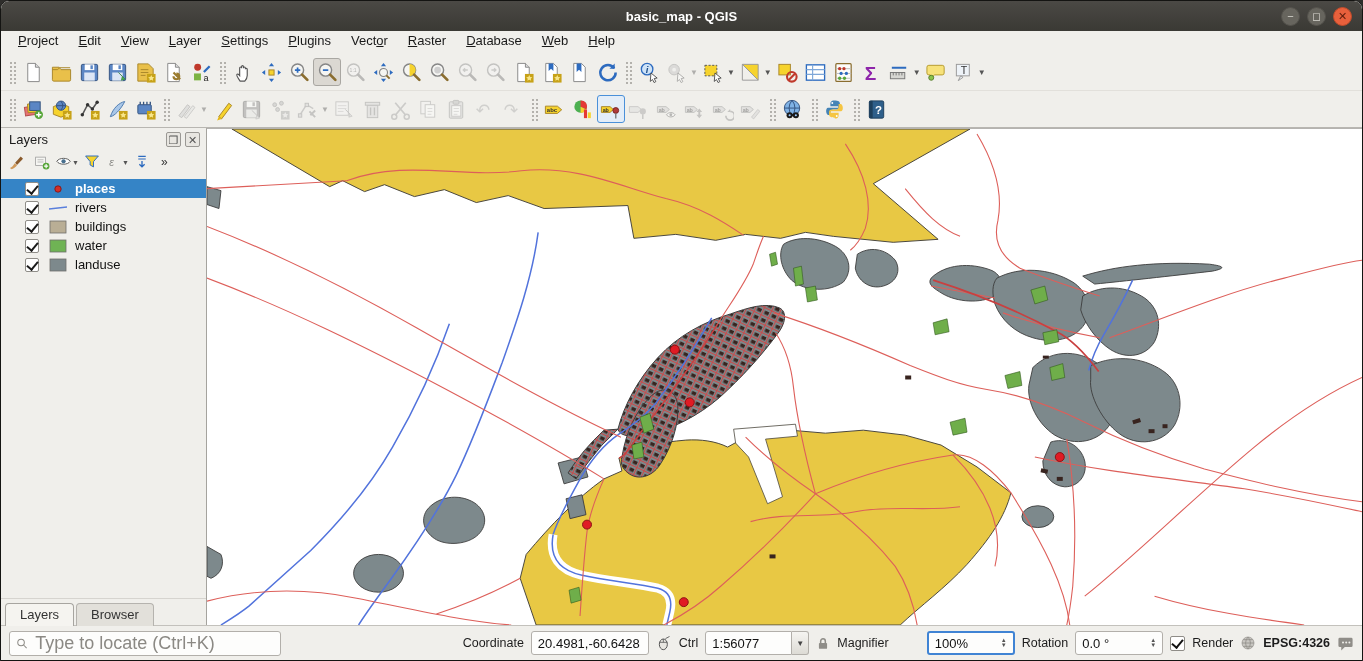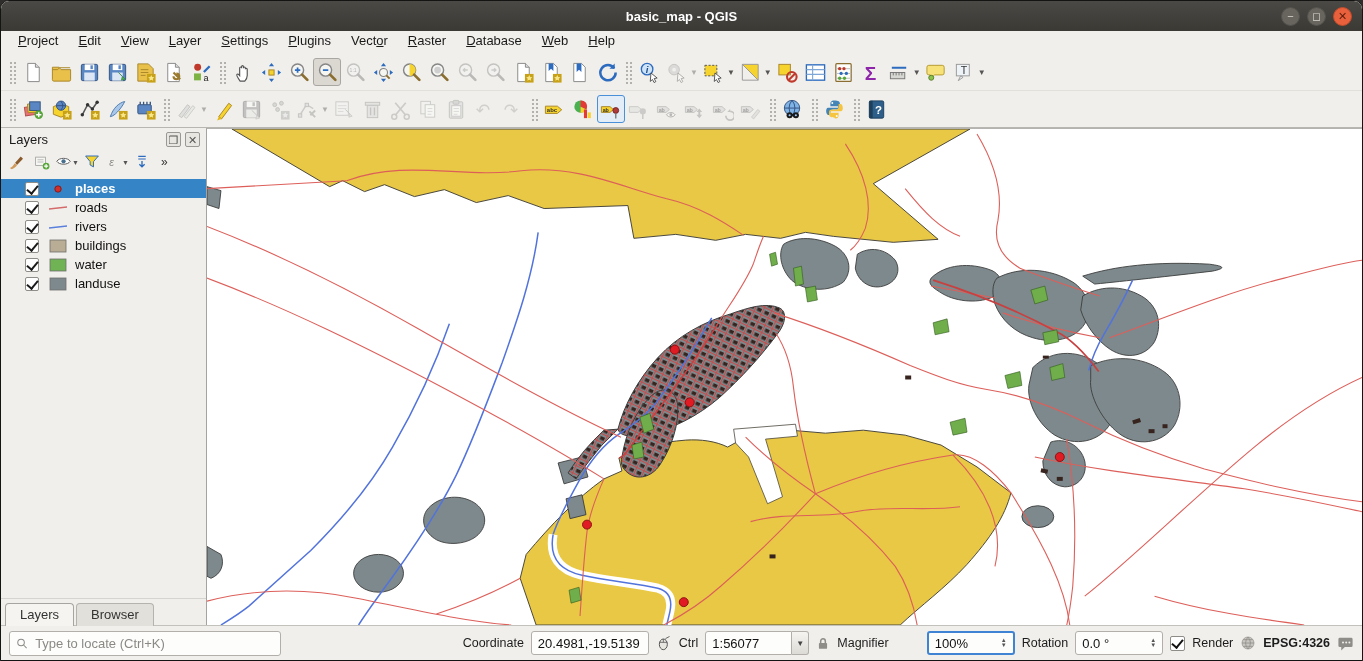--- a/index.html
+++ b/index.html
@@ -45,21 +45,21 @@
   .lcheck:after{content:"";position:absolute;left:3px;top:0px;width:5px;height:9px;border:solid #1a1a1a;border-width:0 2px 2px 0;transform:rotate(40deg);}
   .lsym{width:22px;margin:0 6px 0 8px;display:flex;align-items:center;justify-content:center;flex:0 0 auto;}
   .tabbar{height:27px;flex:0 0 auto;display:flex;align-items:flex-end;padding-left:4px;background:#f0efeb;border-top:1px solid #d6d4cf;}
   .tab{font-size:13px;padding:3px 14px 4px;border:1px solid #b5b3ae;border-bottom:none;border-radius:4px 4px 0 0;background:#e2e0da;color:#333;margin-right:2px;position:relative;top:1px;}
   .tab.active{background:#f5f4f0;font-weight:normal;border-color:#a7a5a0;}
   .mapwrap{flex:1;position:relative;border-left:1px solid #a5a39e;border-top:1px solid #b5b3b0;background:#fff;min-width:0;}
   .mapwrap svg{display:block;width:100%;height:100%;}
   
   .statusbar{height:35px;flex:0 0 auto;background:#f0efeb;border-top:1px solid #c3c1bc;display:flex;align-items:center;padding:0 8px;gap:7px;font-size:12.5px;color:#1c1c1c;}
   .locator{width:272px;height:25px;background:#fdfdfc;border:1px solid #b2afaa;border-radius:3px;display:flex;align-items:center;padding:0 6px;gap:5px;flex:0 0 auto;}
-  .locator input{border:none;outline:none;background:transparent;font-size:13px;color:#7f1d1d;width:100%;}
+  .locator input{border:none;outline:none;background:transparent;font-size:18px;color:#7f1d1d;width:100%;}
   .locator input::placeholder{color:#8b8984;}
   .sspacer{flex:1;}
   .sfield{height:24px;background:#fdfdfc;border:1px solid #b2afaa;border-radius:3px;display:flex;align-items:center;padding:0 6px;font-size:13px;color:#111;}
   .sfield.focus{border:2px solid #3f83d4;margin-left:31px;}
   .spin{display:flex;flex-direction:column;margin-left:4px;color:#555;font-size:6px;line-height:5px;}
   .combo-dd{width:17px;height:24px;border:1px solid #b2afaa;border-left:none;border-radius:0 3px 3px 0;background:linear-gradient(#f5f4f1,#dddbd5);display:flex;align-items:center;justify-content:center;font-size:8px;color:#444;}
   .slabel{white-space:nowrap;}
   .rcheck{width:15px;height:15px;background:#fff;border:1px solid #8f8d88;border-radius:2px;position:relative;}
   .rcheck:after{content:"";position:absolute;left:3px;top:0;width:5px;height:9px;border:solid #111;border-width:0 2px 2px 0;transform:rotate(40deg);}
   .sicon{display:flex;align-items:center;}
@@ -601,29 +601,20 @@
           </div>
         <div class="layer-list" id="layer-list">
             <div class="lrow selected">
               <span class="lcheck"></span>
               <span class="lsym">
                 <svg width="18" height="12" viewBox="0 0 18 12">
                   <circle cx="9" cy="6" r="3.2" fill="#d32f28" stroke="#7a1114" stroke-width=".8"></circle>
                 </svg>
               </span>
               <span class="lname">places</span>
-            </div>
-            <div class="lrow">
-              <span class="lcheck"></span>
-              <span class="lsym">
-                <svg width="20" height="12" viewBox="0 0 20 12">
-                  <path d="M1 7 L19 5" stroke="#d46a6a" stroke-width="1.4" fill="none"></path>
-                </svg>
-              </span>
-              <span class="lname">roads</span>
             </div>
             <div class="lrow">
               <span class="lcheck"></span>
               <span class="lsym">
                 <svg width="20" height="12" viewBox="0 0 20 12">
                   <path d="M1 7 L19 5" stroke="#5a7fdc" stroke-width="1.4" fill="none"></path>
                 </svg>
               </span>
               <span class="lname">rivers</span>
             </div>
@@ -787,21 +778,21 @@
     <div class="locator">
       <svg width="13" height="13" viewBox="0 0 24 24">
           <circle cx="10" cy="10" r="6.5" fill="none" stroke="#8b8984" stroke-width="2"></circle>
           <path d="M15 15 L21 21" stroke="#8b8984" stroke-width="2"></path>
         </svg>
       <input placeholder="Type to locate (Ctrl+K)" style="">
     </div>
     <div class="sspacer"></div>
     <span class="slabel">Coordinate</span>
     <div class="sfield" style="width:118px">
-        <span>20.4981,-19.5139</span>
+        <span>20.4981,-60.6428</span>
       </div>
     <span class="sicon">
       <svg width="16" height="16" viewBox="0 0 24 24">
           <ellipse cx="11" cy="14" rx="6" ry="8" fill="#e8e6e1" stroke="#555" stroke-width="1.5"></ellipse>
           <path d="M11 6 v5 M5 11 h12" stroke="#555" stroke-width="1.2"></path>
           <path d="M14 6 C17 3 19 4 20 2" fill="none" stroke="#555" stroke-width="1.5"></path>
         </svg>
     </span>
     <span class="slabel">Ctrl</span>
     <div style="display:flex;align-items:center">

